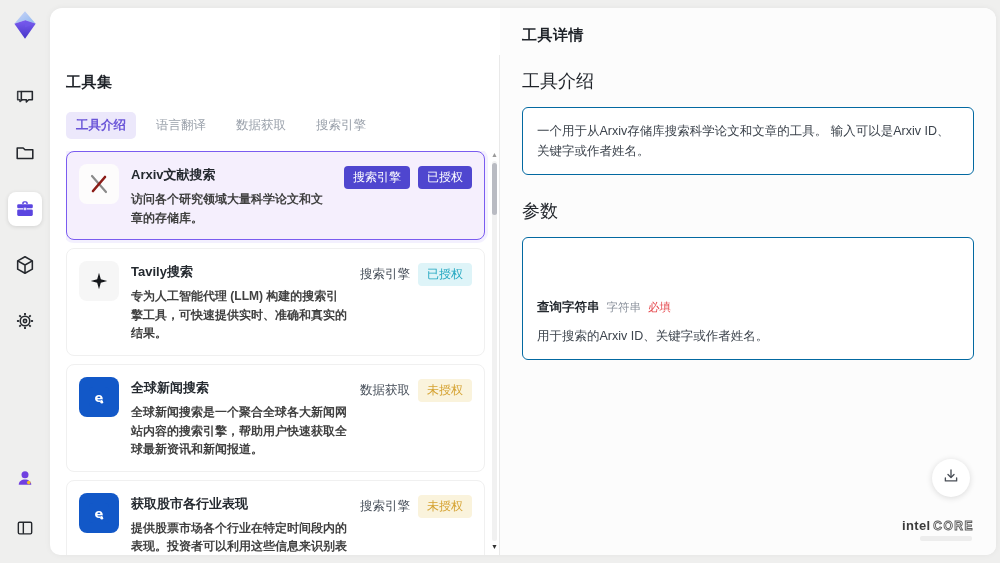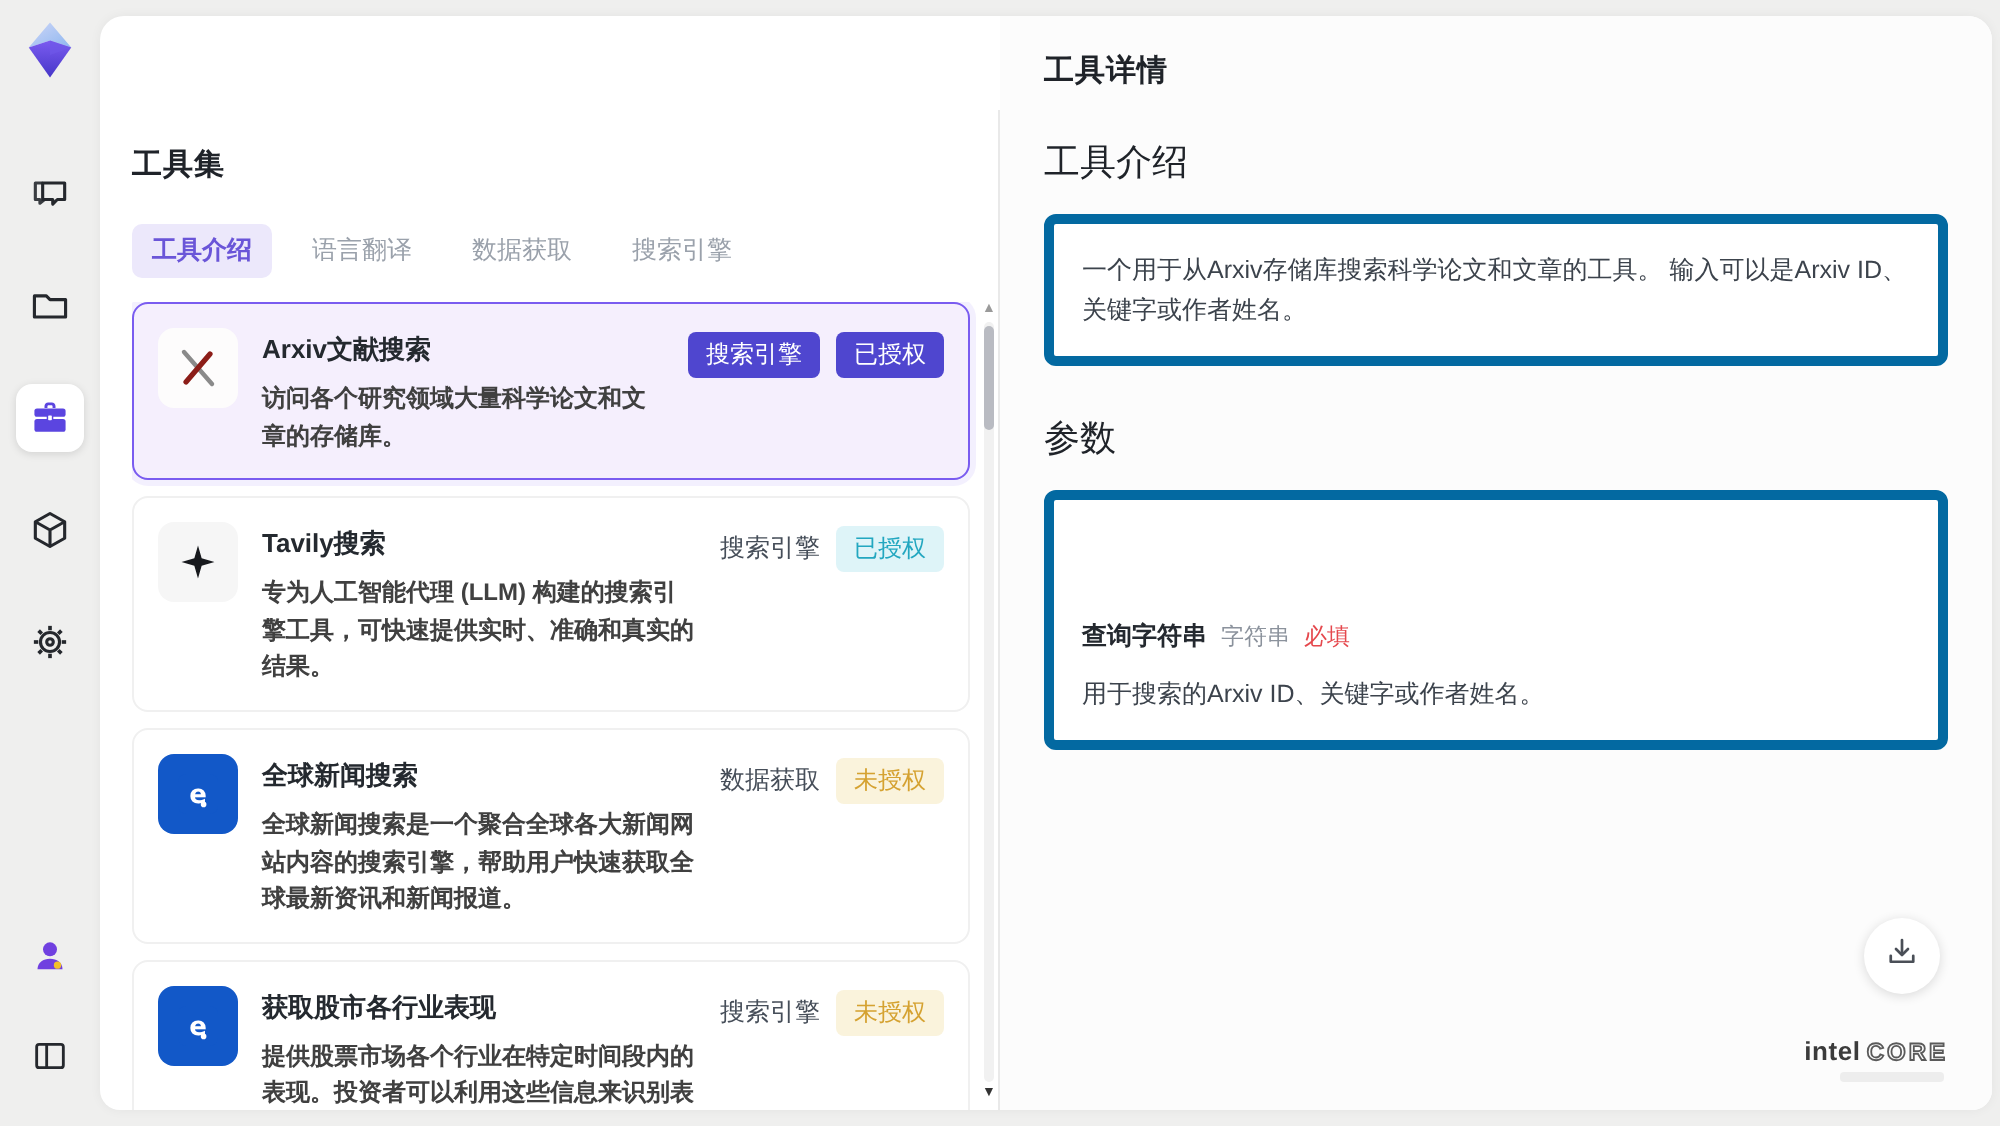--- a/index.html
+++ b/index.html
@@ -77,21 +77,21 @@
   .vscroll .arrow.up { top:0; color:#9a9a9a; }
   .vscroll .arrow.down { bottom:4px; color:#333; }
   .vscroll .track { position:absolute; left:2px; top:10px; bottom:14px; width:5px; background:#f1f1f1; border-radius:3px; }
   .vscroll .thumb { position:absolute; left:2px; top:12px; width:5px; height:52px; background:#b9bbc2; border-radius:3px; }
 
   
   .detail-pane { flex:1; background:#fcfcfc; padding:18px 22px; position:relative; }
   .detail-title { font-size:15px; font-weight:bold; letter-spacing:.5px; }
   .section-h { font-size:18px; font-weight:normal; margin:24px 0 14px 0; }
   .info-box {
-    background:#ffffff; border:5px solid #0369a1; border-radius:6px;
+    background:#ffffff; border:1px solid #0369a1; border-radius:6px;
     padding:13px 14px; font-size:12.5px; color:#3c434c; line-height:1.6;
   }
   .param-line { display:flex; align-items:baseline; gap:7px; margin-bottom:9px; }
   .param-name { font-size:12.5px; font-weight:bold; color:#24292f; }
   .param-type { font-size:11.5px; color:#8b929c;margin-top:47px; }
   .param-req { font-size:11.5px; color:#e5484d; }
   .param-desc { font-size:12.5px; color:#3c434c; }
 
   
   .fab {

